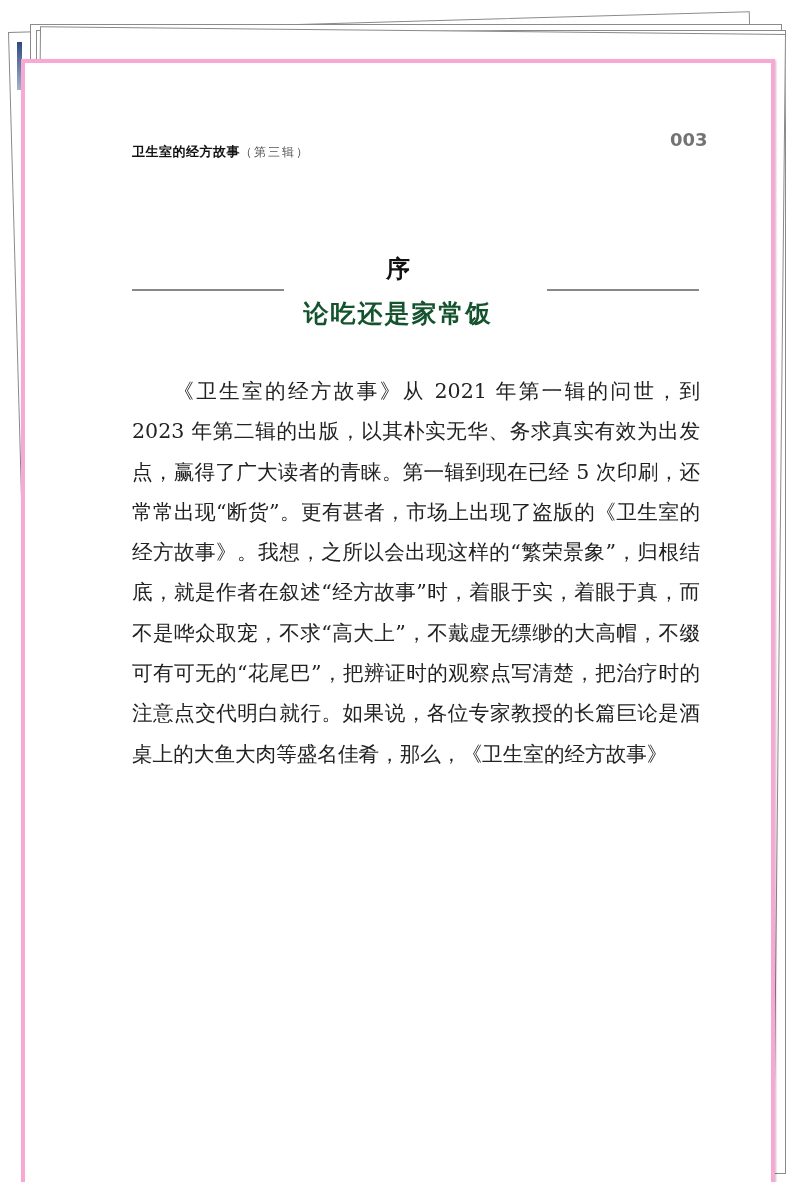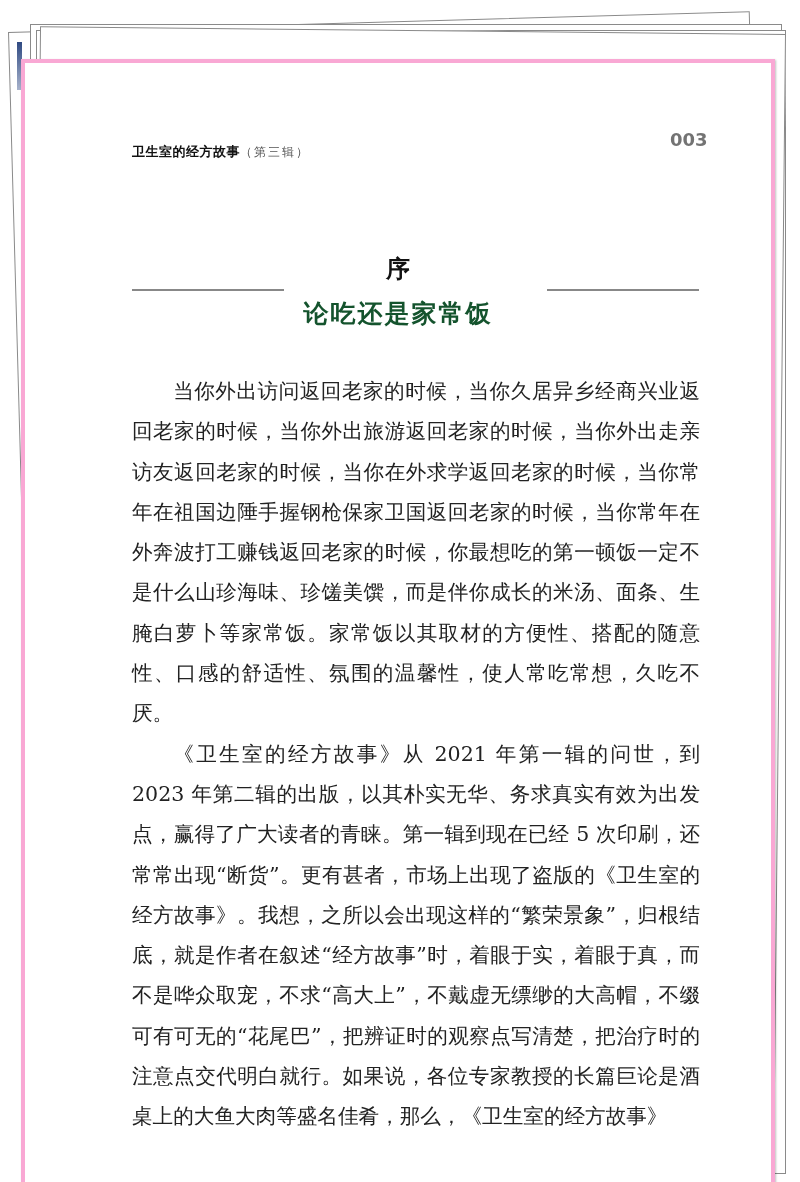--- a/index.html
+++ b/index.html
@@ -70,16 +70,15 @@
   <div class="page-num">003</div>
 
   <div class="title-block">
     <div class="chapter-mark">序</div>
     <div class="rule left"></div>
     <div class="rule right"></div>
     <div class="subtitle">论吃还是家常饭</div>
   </div>
 
   <div class="body-text">
-    <p>当你外出访问返回老家的时候，当你久居异乡经商兴业返回老家的时候，当你外出旅游返回老家的时候，当你外出走亲访友返回老家的时候，当你在外求学返回老家的时候，当你常年在祖国边陲手握钢枪保家卫国返回老家的时候，当你常年在外奔波打工赚钱返回老家的时候，你最想吃的第一顿饭一定不是什么山珍海味、珍馐美馔，而是伴你成长的米汤、面条、生腌白萝卜等家常饭。家常饭以其取材的方便性、搭配的随意性、口感的舒适性、氛围的温馨性，使人常吃常想，久吃不厌。</p>
     <p>《卫生室的经方故事》从 2021 年第一辑的问世，到 2023 年第二辑的出版，以其朴实无华、务求真实有效为出发点，赢得了广大读者的青睐。第一辑到现在已经 5 次印刷，还常常出现“断货”。更有甚者，市场上出现了盗版的《卫生室的经方故事》。我想，之所以会出现这样的“繁荣景象”，归根结底，就是作者在叙述“经方故事”时，着眼于实，着眼于真，而不是哗众取宠，不求“高大上”，不戴虚无缥缈的大高帽，不缀可有可无的“花尾巴”，把辨证时的观察点写清楚，把治疗时的注意点交代明白就行。如果说，各位专家教授的长篇巨论是酒桌上的大鱼大肉等盛名佳肴，那么，《卫生室的经方故事》</p>
   </div>
 </div>
 
 </body></html>

